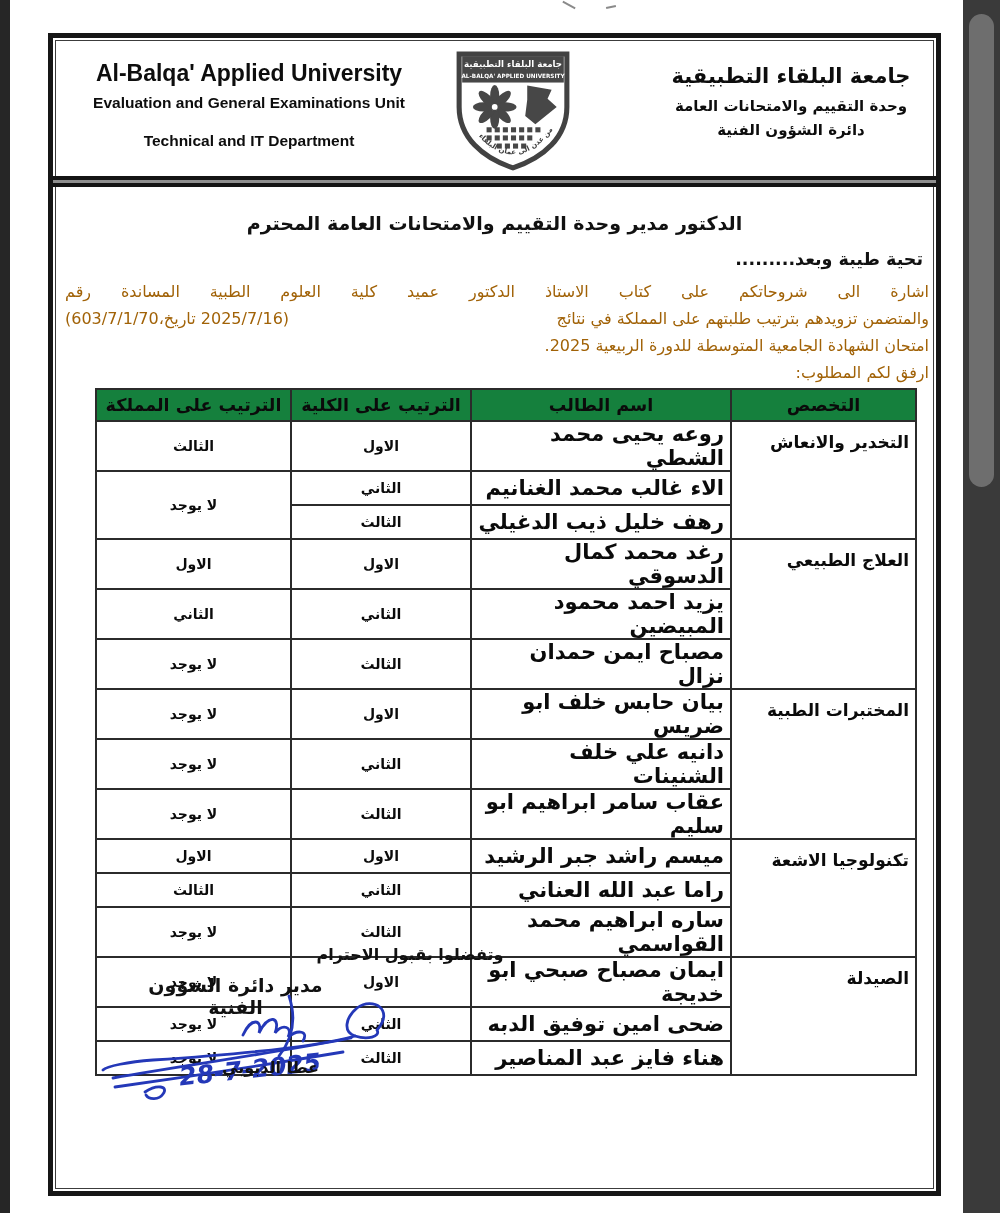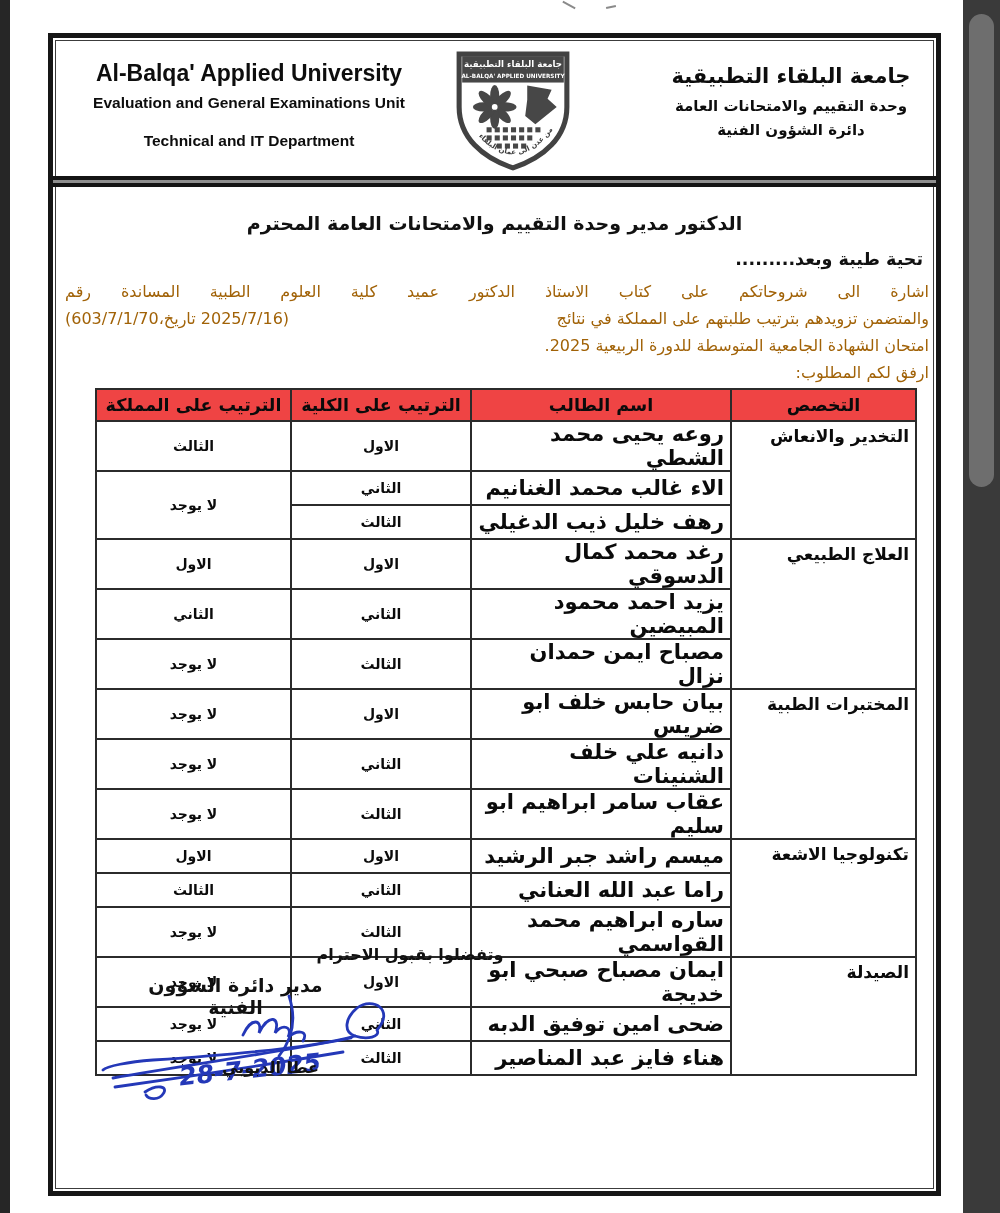--- a/index.html
+++ b/index.html
@@ -36,23 +36,23 @@
   .greeting{position:absolute;top:211px;right:13px;font-size:17.5px;font-weight:bold;direction:rtl;}
   .bodytext{position:absolute;top:240px;left:12px;right:7px;direction:rtl;font-size:16px;font-weight:normal;color:#a16207;}
   .bl{line-height:27px;text-align:right;}
   .bl.justify{text-align:justify;text-align-last:justify;}
   .bl.flexline{display:flex;direction:ltr;justify-content:space-between;align-items:baseline;}
   .ref{direction:ltr;unicode-bidi:isolate;}
   .rest{direction:rtl;unicode-bidi:isolate;}
   
   .rtable{position:absolute;left:42px;top:350px;width:820px;border-collapse:collapse;direction:rtl;font-weight:bold;color:#0b0b0b;table-layout:fixed;}
   .rtable th,.rtable td{border:2px solid #2b2b2b;font-size:14px;padding:0 6px;overflow:hidden;}
-  .rtable th{height:30px;background:#ef4444;font-size:17.5px;text-align:center;}
+  .rtable th{height:30px;background:#15803d;font-size:17.5px;text-align:center;}
   .rtable td{height:32px;}
-  td.spec{vertical-align:top;text-align:right;padding-top:4px;font-size:17px;}
+  td.spec{vertical-align:top;text-align:right;padding-top:10px;font-size:17px;}
   td.name{text-align:right;font-size:21px;}
   td.rank,td.krank{text-align:center;}
   
   .closing{position:absolute;top:907px;left:232px;width:250px;text-align:center;font-size:16px;font-weight:bold;direction:rtl;}
   .signer-title{position:absolute;top:936px;left:95px;width:175px;text-align:center;font-size:19px;font-weight:bold;direction:rtl;}
   .sig-svg{position:absolute;left:40px;top:952px;width:320px;height:120px;}
   .signer-name{position:absolute;top:1020px;left:130px;width:175px;text-align:center;font-size:16px;font-weight:bold;direction:rtl;}
 </style>
 </head>
 <body>

